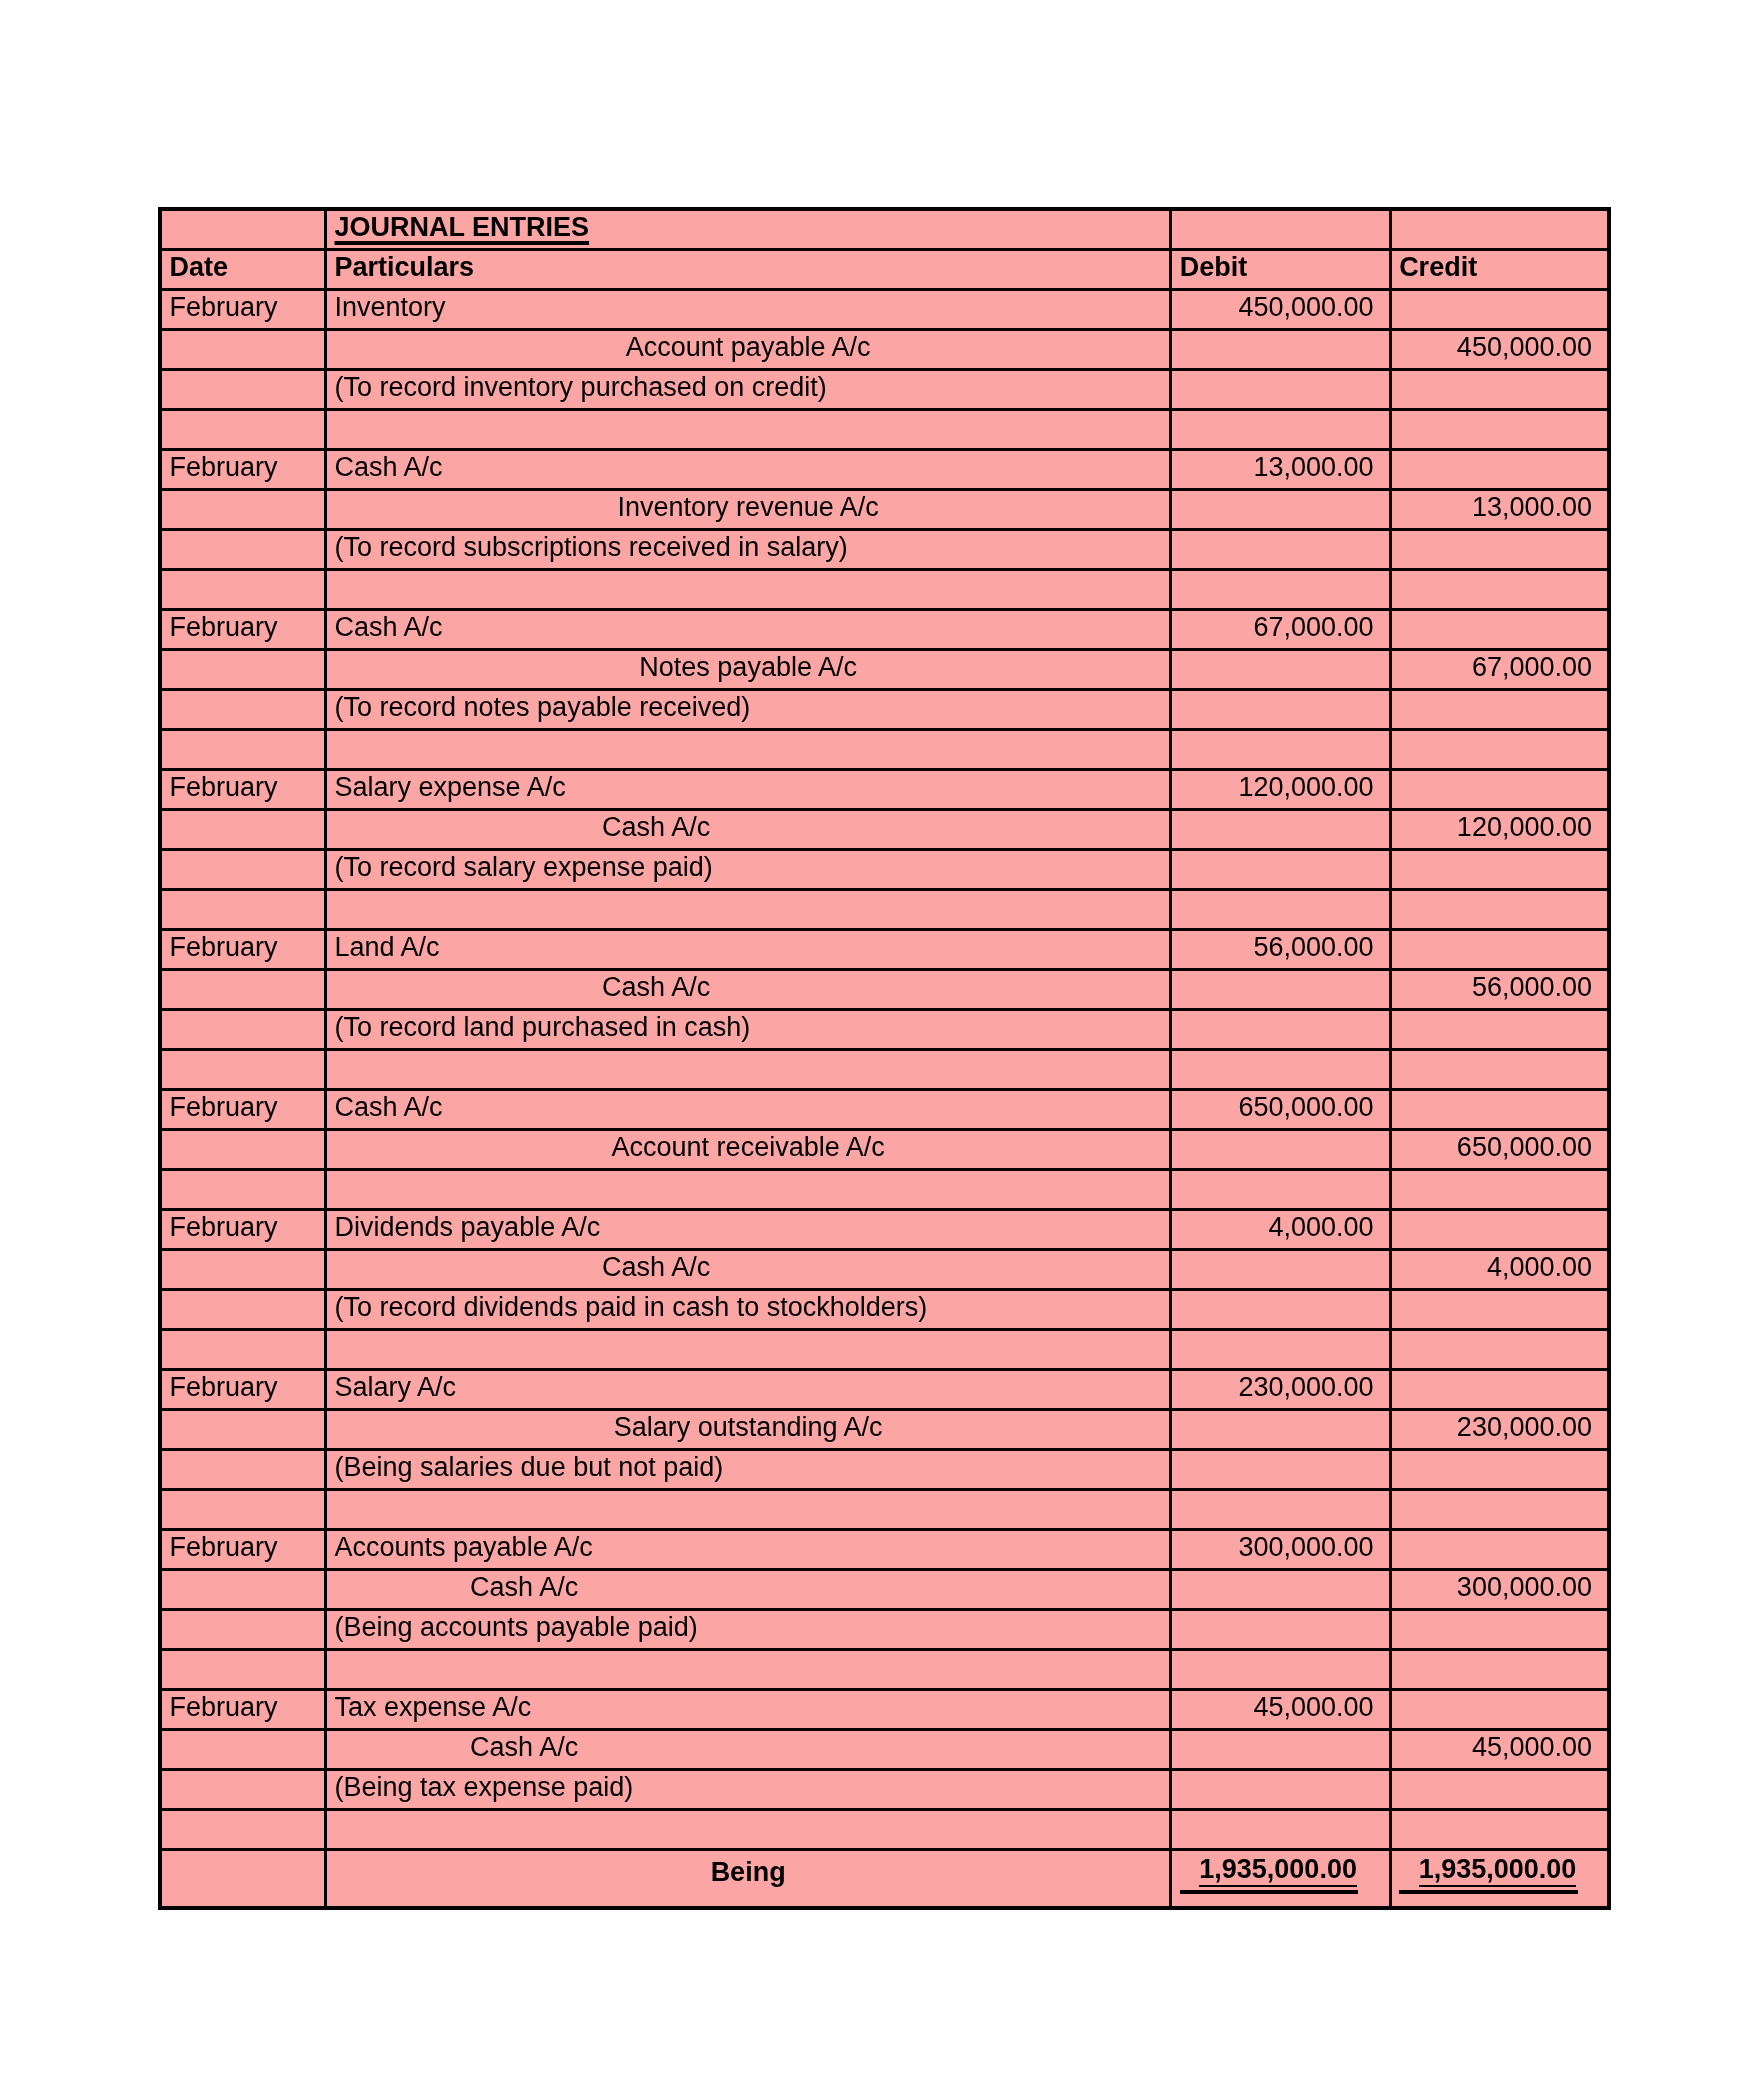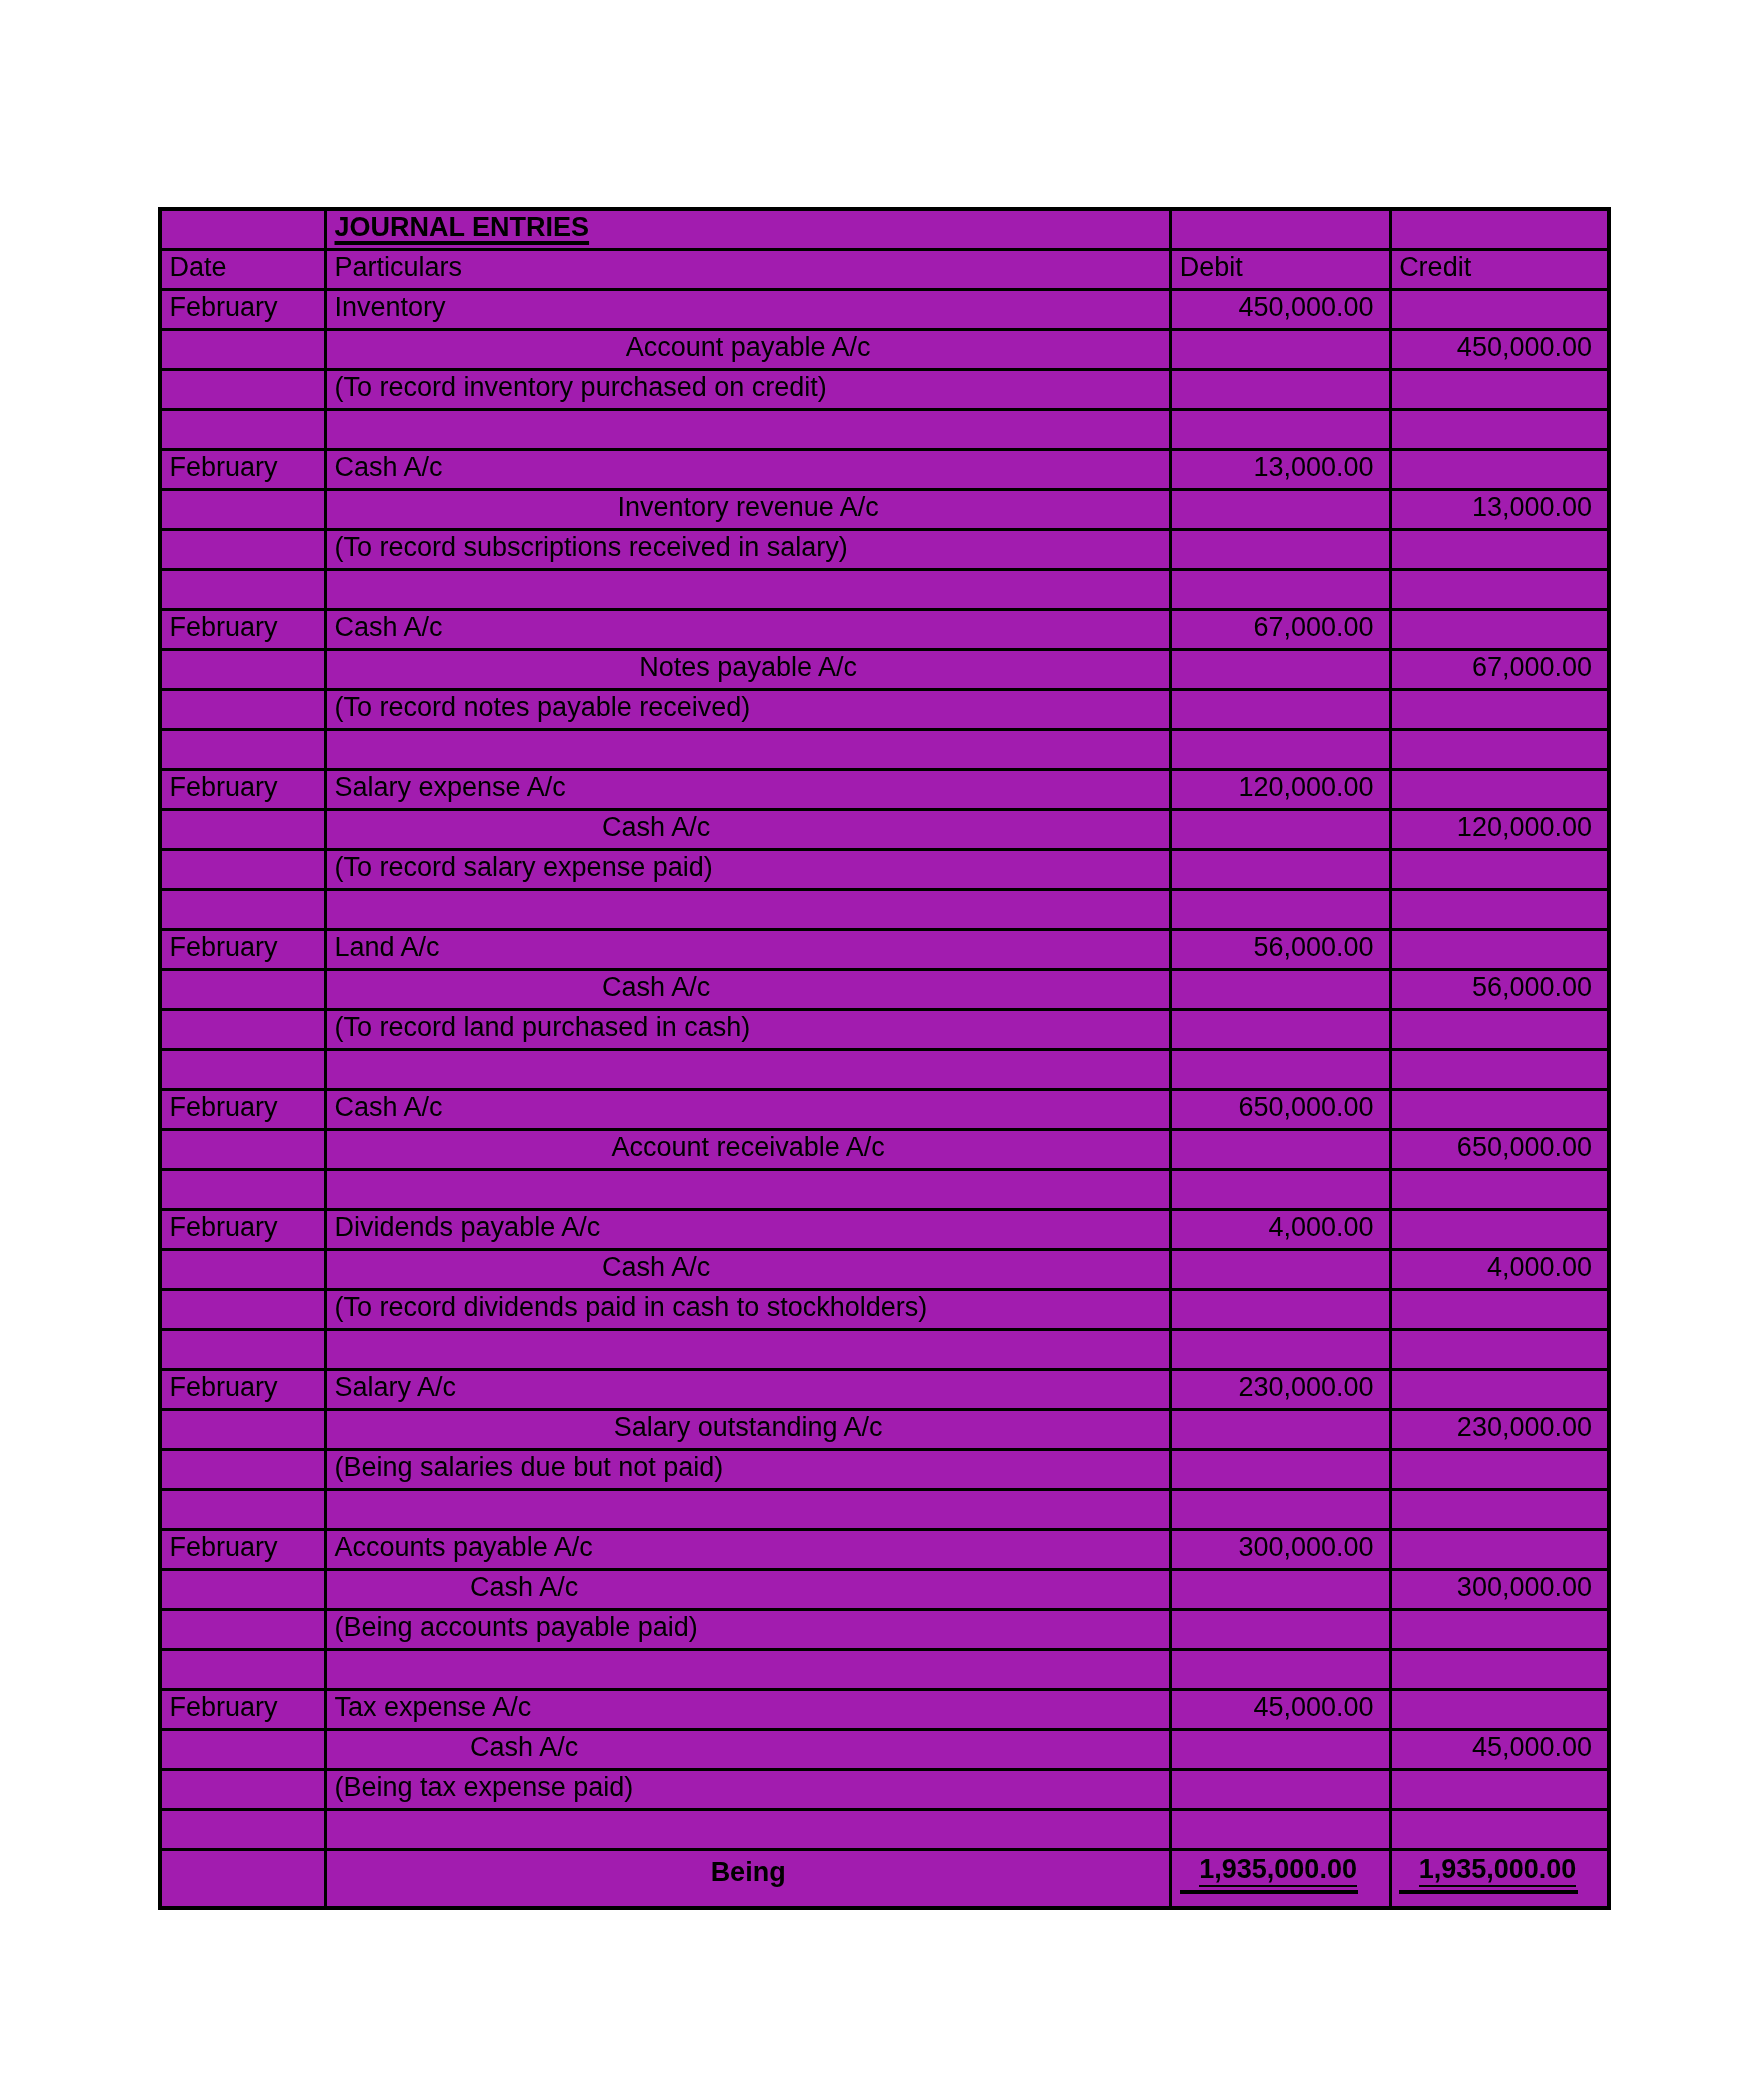--- a/index.html
+++ b/index.html
@@ -13,37 +13,37 @@
   .sheet { position: absolute; inset: 0; background: #ffffff; }
 
   table.journal {
     position: absolute;
     left: 158px; top: 207px;
     width: 1453px;
     border: 4.5px solid #000000;
     border-collapse: separate;
     border-spacing: 0;
     table-layout: fixed;
-    background: #a21caf;
+    background: #fca5a5;
   }
   td {
     height: 40px;
     border-right: 3px solid #000000;
     border-bottom: 3.8px solid #000000;
     font-size: 27px;
     line-height: 1.05;
     vertical-align: bottom;
     padding: 0 7.5px 6.8px 7.5px;
     white-space: nowrap;
     overflow: hidden;
   }
   td:last-child { border-right: none; }
   tr.row-totals td { border-bottom: none; }
 
-  .bold { font-weight: normal; }
+  .bold { font-weight: bold; }
   .title-text {
     font-weight: bold;
     text-decoration: underline;
     text-decoration-thickness: 3.8px;
     text-underline-offset: 5.3px;
   }
   td.amt { text-align: right; padding-right: 15px; }
 
   td.credit-cell span { display: inline-block; }
   .pos-center { text-align: center; margin-top: 28px; }

